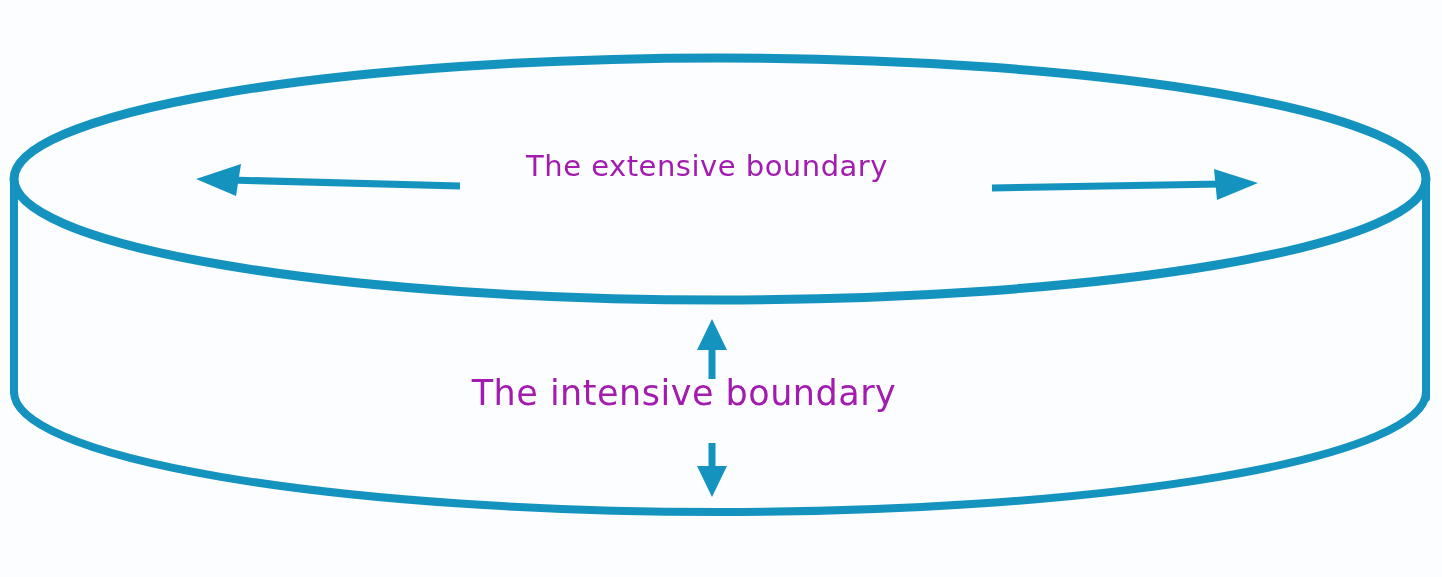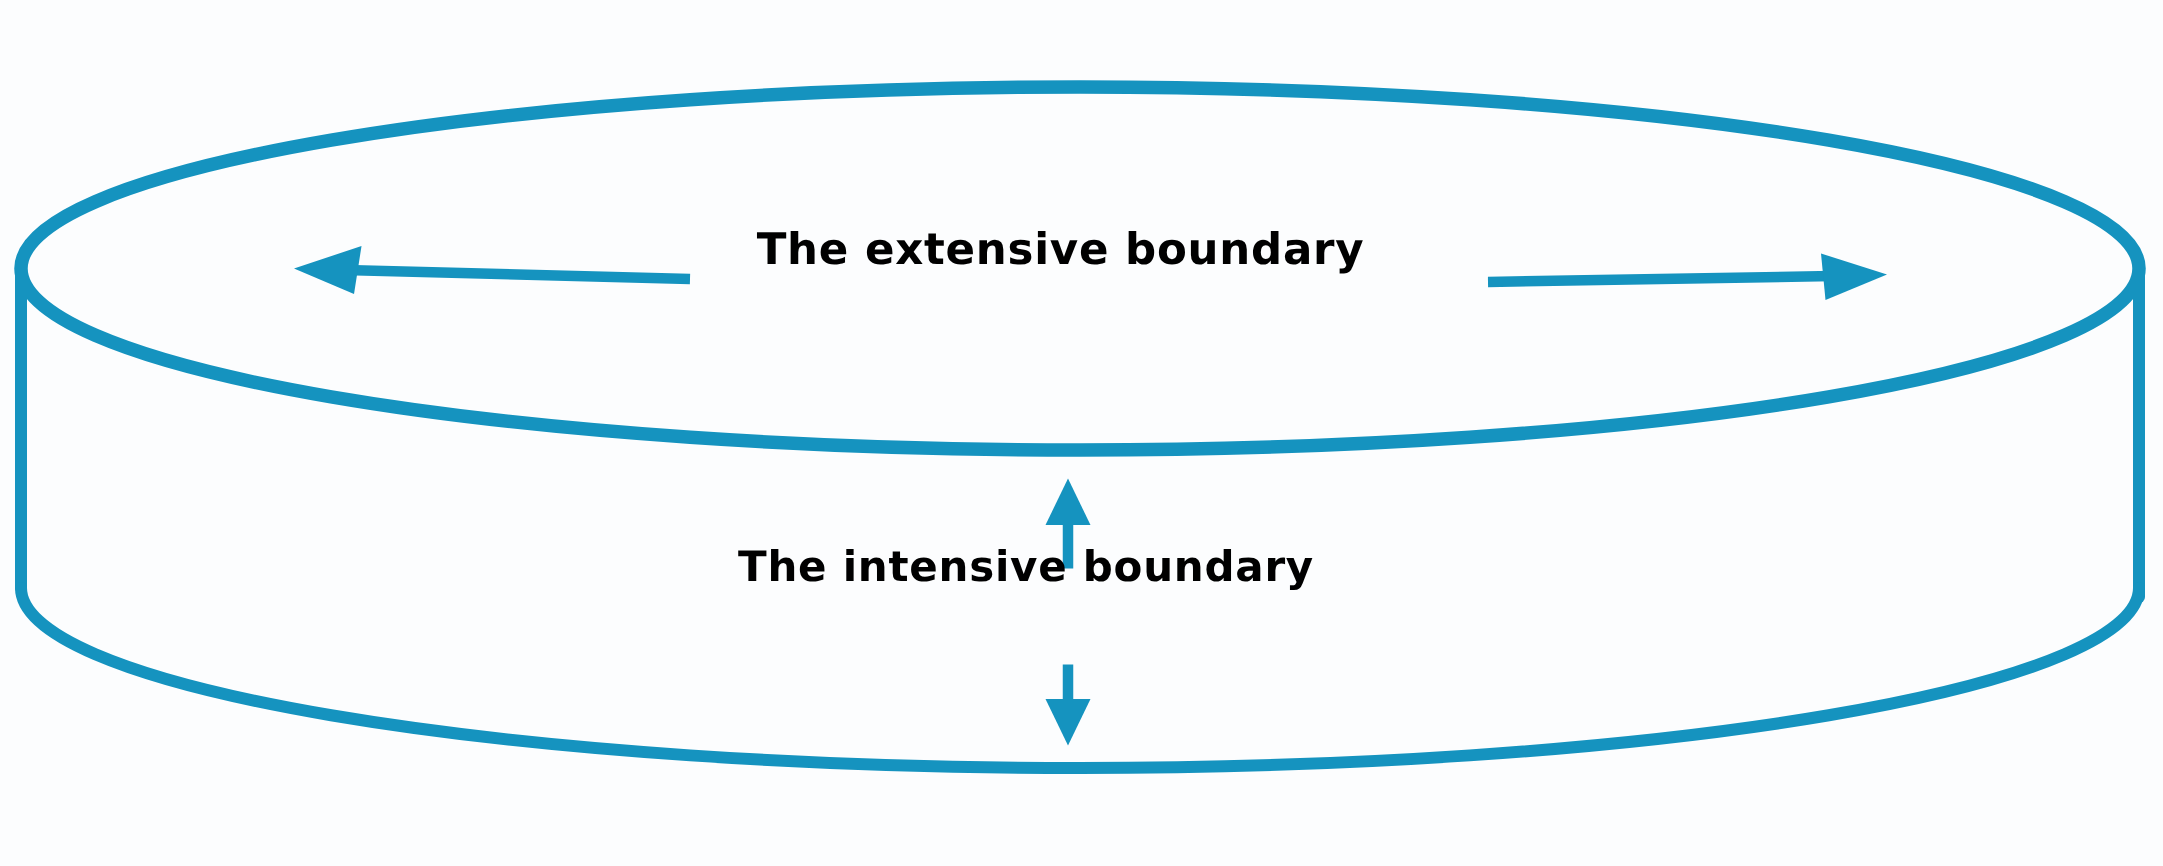--- a/index.html
+++ b/index.html
@@ -16,39 +16,39 @@
     background: #FCFDFE;
   }
   .canvas svg {
     position: absolute;
     left: 0;
     top: 0;
   }
   .label {
     position: absolute;
     text-align: center;
-    color: #000000;
-    font-weight: 700;
+    color: #a21caf;
+    font-weight: 400;
     letter-spacing: 0.5px;
   }
   .label .line {
     white-space: nowrap;
   }
   .label-extensive {
     left: 0;
     top: 146px;
     width: 1414px;
     font-size: 29px;
     line-height: 40px;
   }
   .label-intensive {
     left: 0;
-    top: 360px;
+    top: 376px;
     width: 1368px;
-    font-size: 28px;
+    font-size: 35px;
     line-height: 35px;
   }
 </style>
 </head>
 <body>
 
 <div class="canvas">
 
   <svg width="1442" height="577" viewBox="0 0 1442 577">
 

